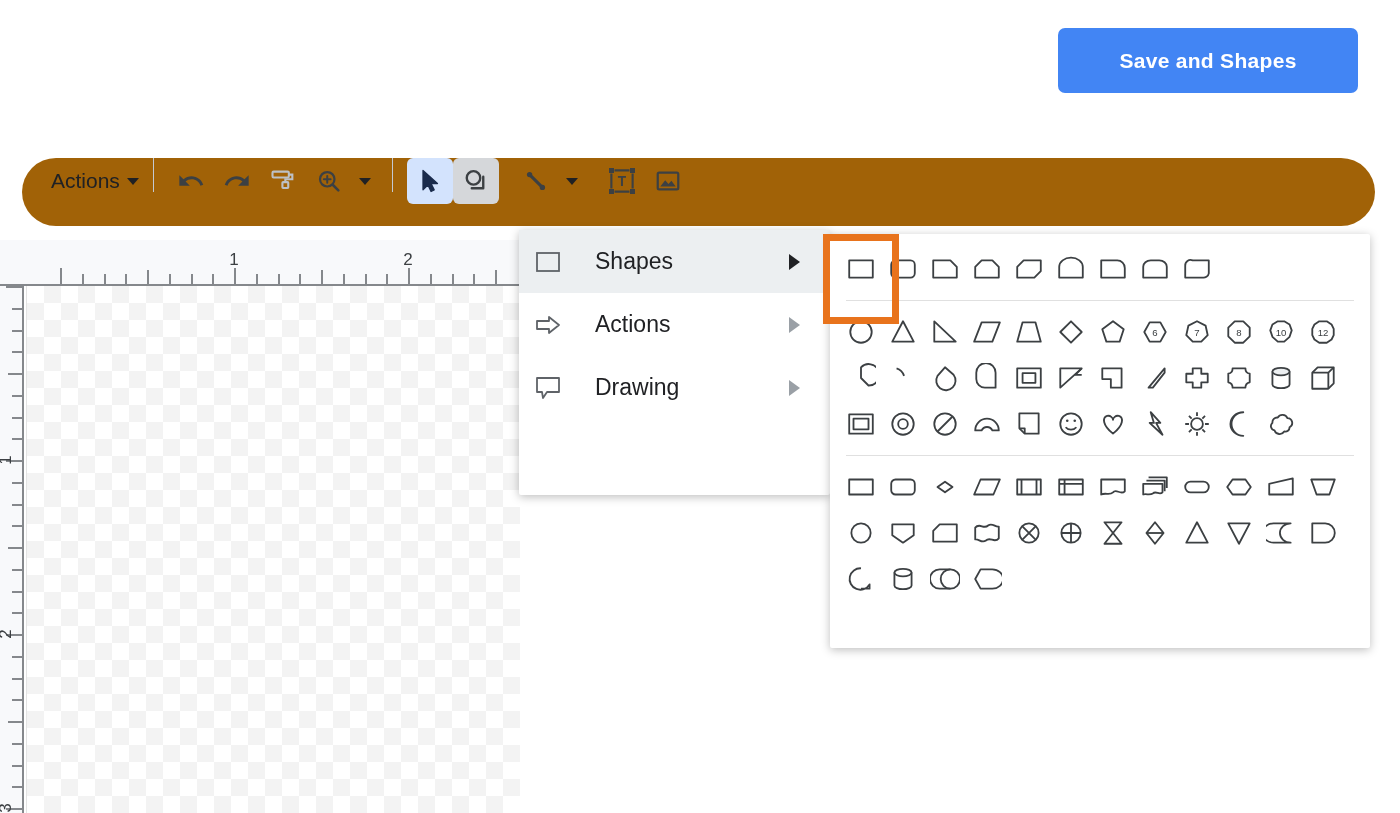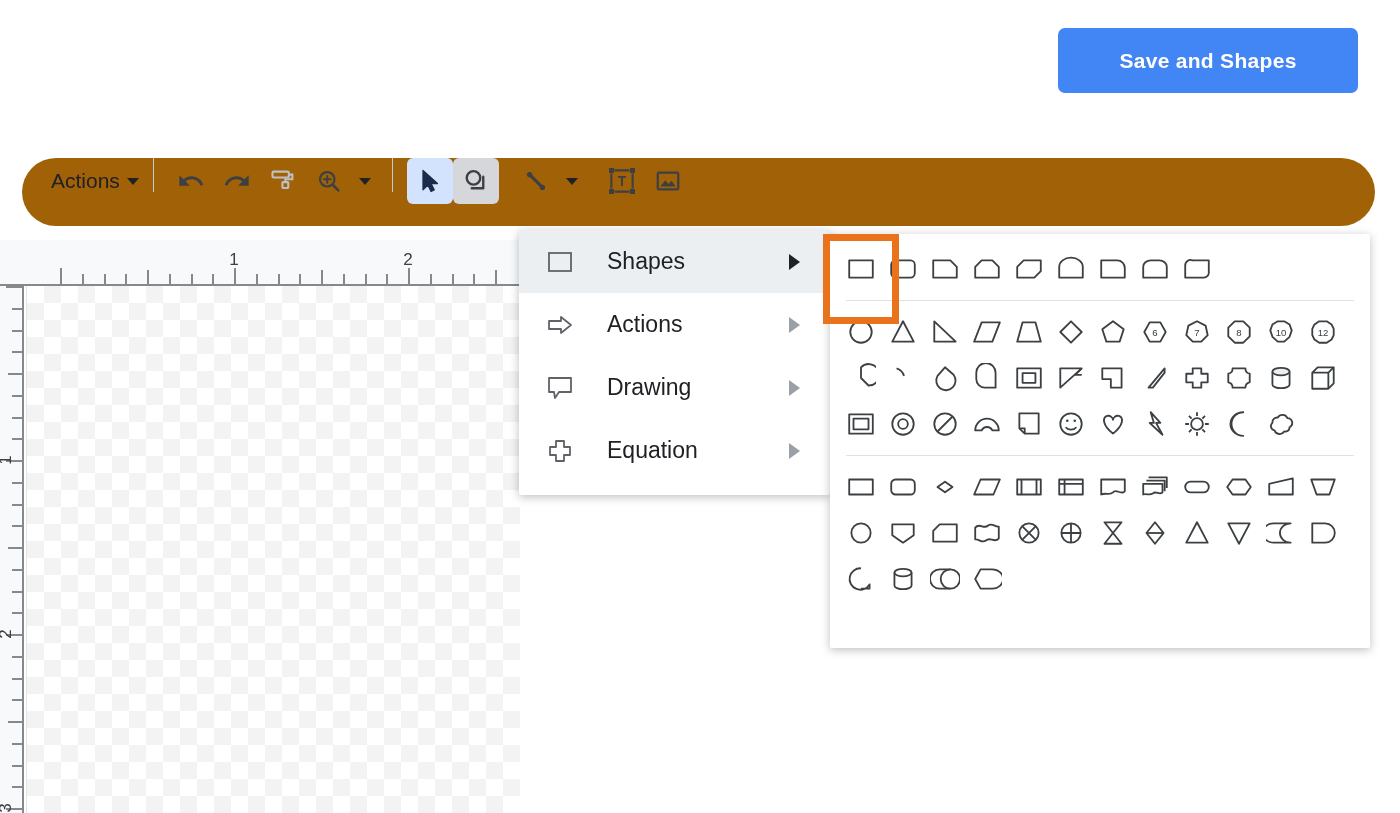--- a/index.html
+++ b/index.html
@@ -77,21 +77,21 @@
     background-position: 0 0, 17px 17px;
     border-left: 1px solid #e3e3e3;
   }
 
   
   .menu {
     position: absolute; left: 519px; top: 230px; width: 311px; height: 265px;
     background: #fff; box-shadow: 0 2px 10px rgba(0,0,0,.26); border-radius: 2px;
   }
   .menu-item {
-    display: flex; align-items: center; height: 63px; padding: 0 16px 0 28px;
+    display: flex; align-items: center; height: 63px; padding: 0 16px 0 16px;
     cursor: pointer; position: relative;
   }
   .menu-item.hover { background: #eceff1; }
   .mi-icon { width: 30px; height: 26px; flex: none; display:flex; align-items:center; }
   .mi-label { margin-left: 30px; font-size: 23px; color: #202124; flex: 1; }
   .mi-arrow {
     width: 0; height: 0; border-top: 8px solid transparent;
     border-bottom: 8px solid transparent; border-left: 11px solid #9aa0a6;
     margin-right: 14px;
   }
@@ -297,29 +297,20 @@
     <div class="menu-item">
       <span class="mi-icon">
         <svg width="26" height="24" viewBox="0 0 26 24">
             <path d="M2 2 L24 2 L24 16 L12 16 L8 22 L7 16 L2 16 Z" fill="none" stroke="#5f6368" stroke-width="1.8" stroke-linejoin="round"></path>
           </svg>
       </span>
       <span class="mi-label">Drawing</span>
       <span class="mi-arrow"></span>
     </div>
 
-    <div class="menu-item">
-      <span class="mi-icon">
-        <svg width="26" height="24" viewBox="0 0 26 24">
-            <path d="M9 2 L17 2 L17 8 L23 8 L23 16 L17 16 L17 22 L9 22 L9 16 L3 16 L3 8 L9 8 Z" fill="none" stroke="#5f6368" stroke-width="1.8" stroke-linejoin="round"></path>
-          </svg>
-      </span>
-      <span class="mi-label">Equation</span>
-      <span class="mi-arrow"></span>
-    </div>
   </div>
 
   <div class="palette" id="palette">
       <div class="pal-row">
         <div class="pal-cell">
           <svg width="30" height="30" viewBox="0 0 28 28">
             <rect x="3" y="6" width="22" height="16" fill="none" stroke="#3c4043" stroke-width="1.7" stroke-linejoin="round"></rect>
           </svg>
         </div>
         <div class="pal-cell">

